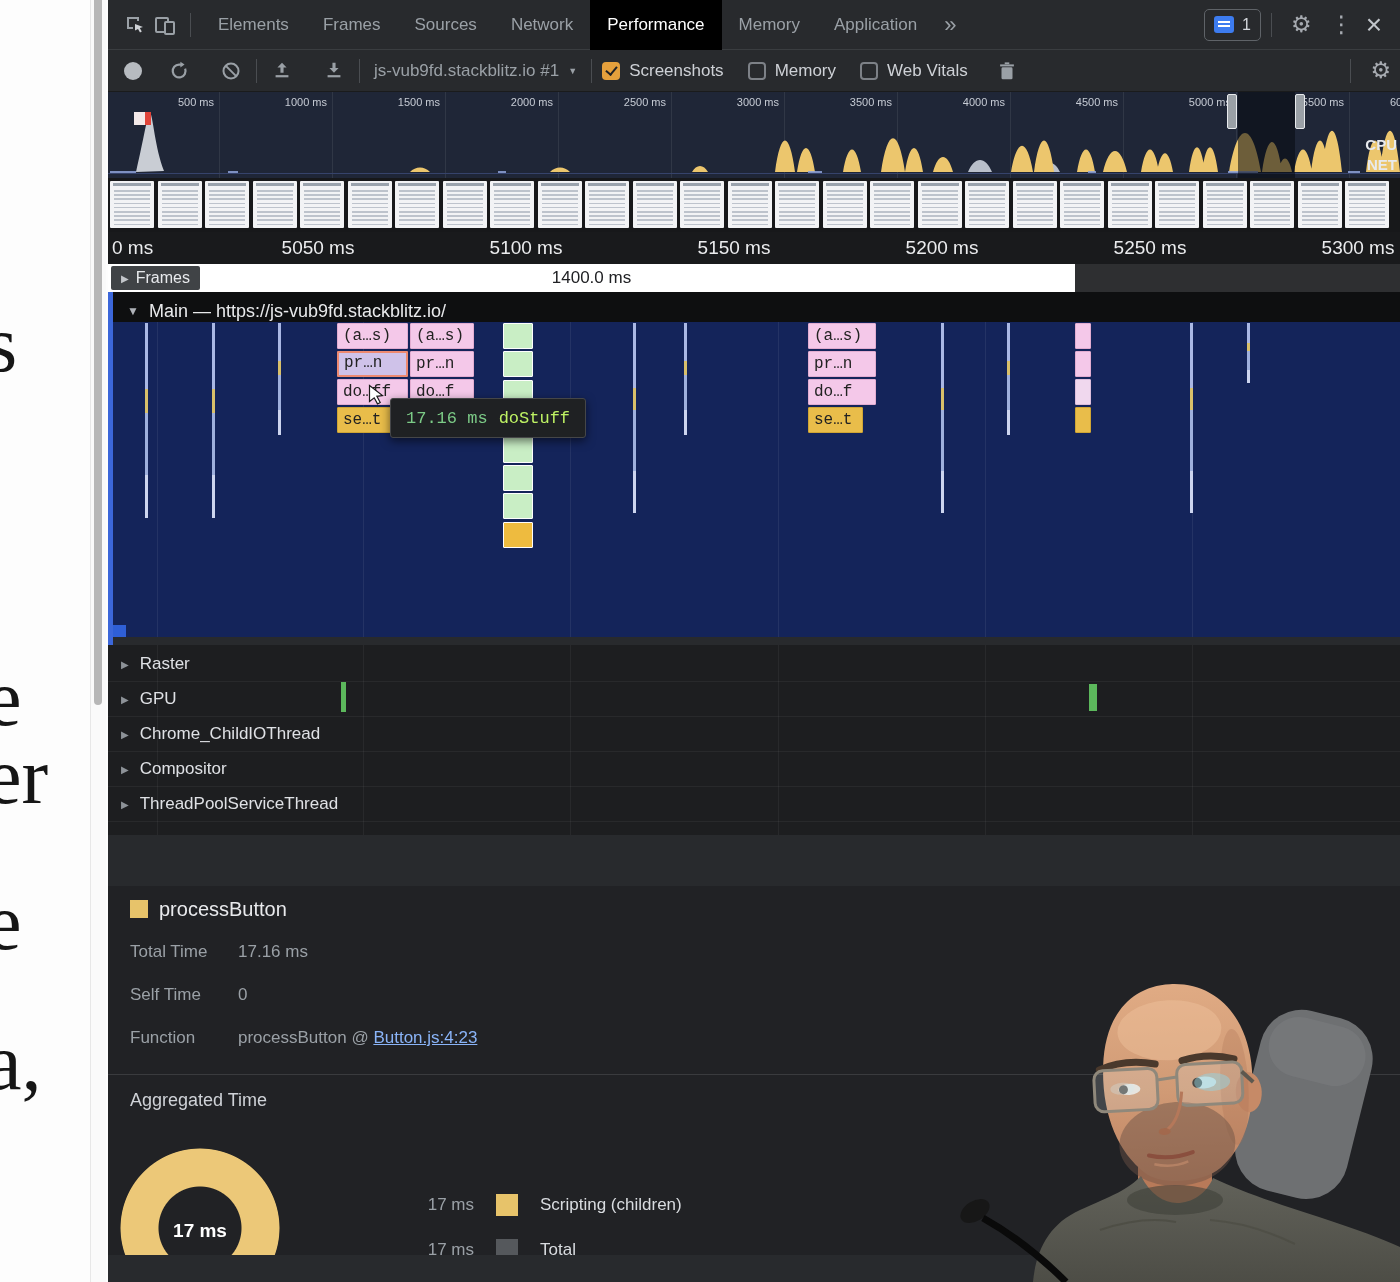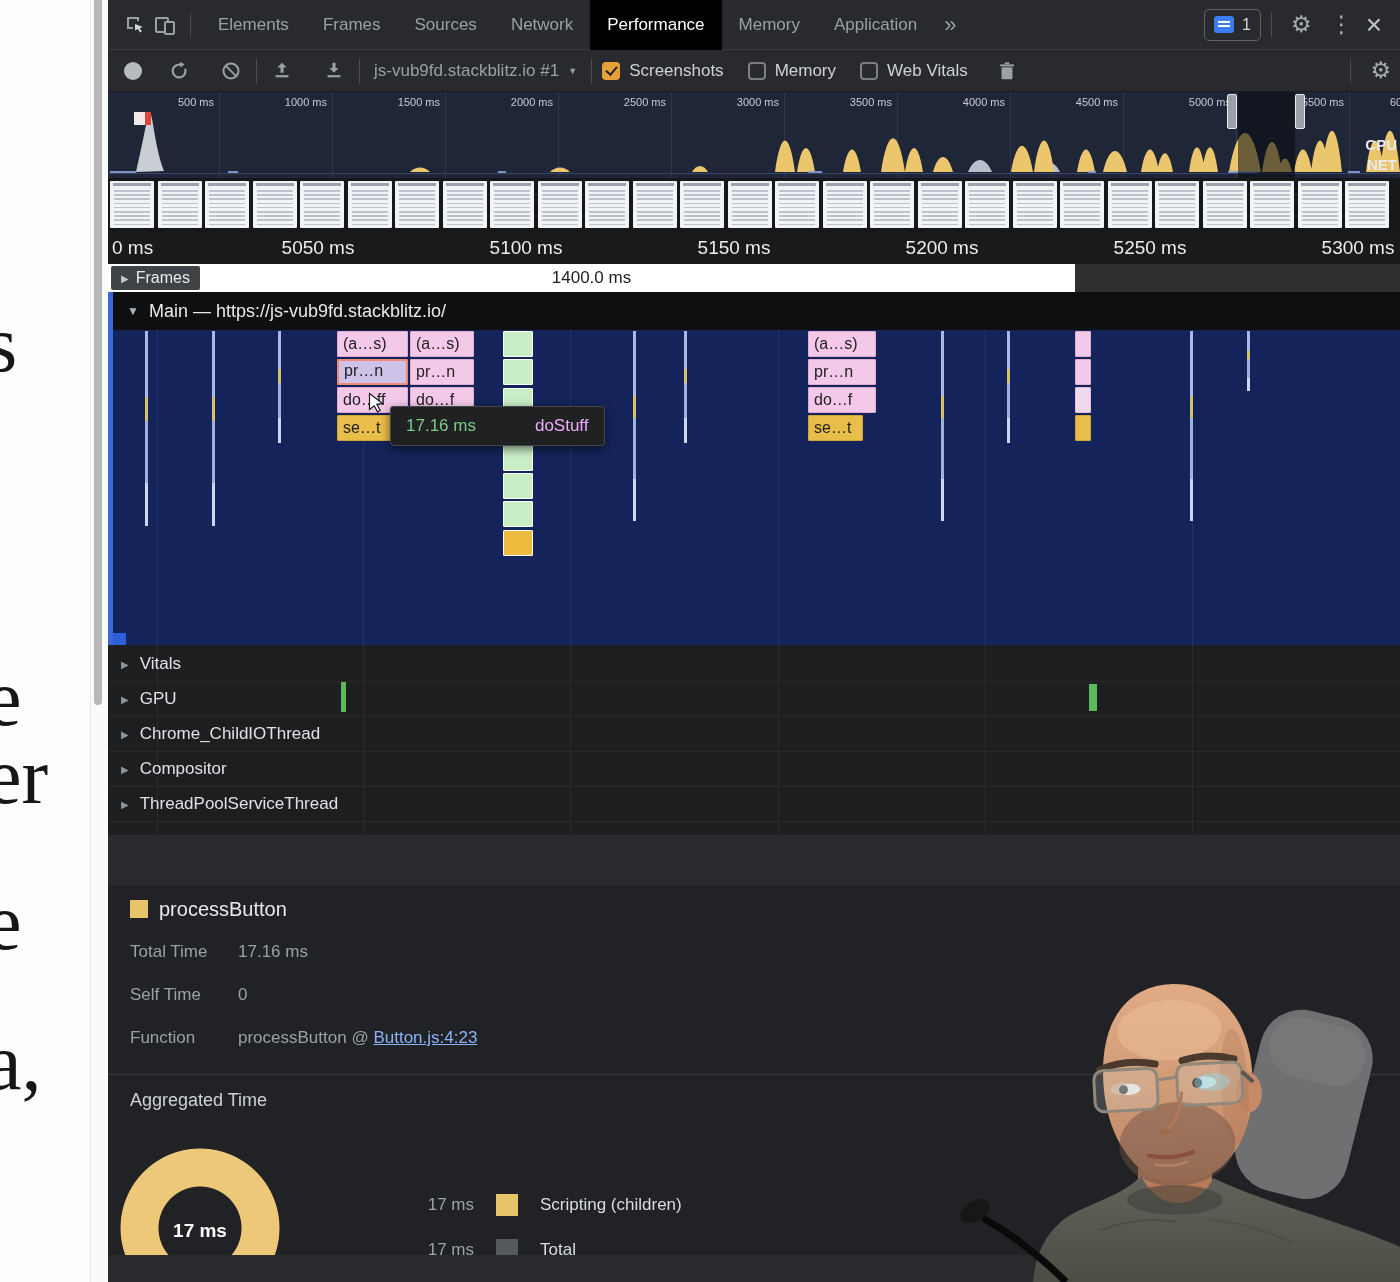--- a/index.html
+++ b/index.html
@@ -83,36 +83,36 @@
       color:#e8eaed;font-size:16px;display:flex;align-items:center;gap:7px;padding:0 10px;}
   #frames-chip .tri{font-size:10px;color:#c3c6ca;}
   #frames-dur{position:absolute;left:0;top:0;width:967px;text-align:center;line-height:28px;
       color:#202124;font-size:17px;}
   
   #mainsec{left:0;top:292px;width:1292px;height:353px;border-left:5px solid #3c67da;box-sizing:border-box;}
   #mainhdr{position:absolute;left:0;top:0;width:1287px;height:38px;background:#0e0f10;
       display:flex;align-items:center;gap:10px;padding-left:14px;box-sizing:border-box;}
   #mainhdr .tri{font-size:12px;color:#aeb2b8;}
   #mainhdr .ttl{font-size:18px;color:#e9eaec;}
-  #flame{position:absolute;left:0;top:38px;width:1287px;height:315px;background:#14245a;overflow:hidden;}
+  #flame{position:absolute;left:0;top:30px;width:1287px;height:315px;background:#14245a;overflow:hidden;font-family:Liberation Mono, monospace;}
   .fgrid{position:absolute;top:0;width:1px;height:315px;background:rgba(255,255,255,.07);}
   .blk{position:absolute;box-sizing:border-box;font-size:16px;line-height:24px;color:#222;
        padding-left:5px;overflow:hidden;border-radius:1px;white-space:nowrap;}
   .pink{background:#f4c8e9;border:1px solid #e2add1;}
   .pinklight{background:#f0d8ee;border:1px solid #ddbedc;}
   .hoverblk{background:#cfc2e9;border:2px solid #ee8a71;line-height:20px;}
   .yellowb{background:#e9bd4a;border:1px solid #cfa534;}
   .greenb{background:#c9eec5;border:1px solid #fdfdfd;}
   .orangeb{background:#eebb3f;border:1px solid #fdfdfd;}
   .sliver{position:absolute;width:3px;
       background:linear-gradient(180deg,#aab8e4 0 34%,#d9c06a 34% 46%,#9fb0dd 46% 78%,#cdd5ef 78% 100%);}
   #tooltip{position:absolute;left:277px;top:76px;height:38px;background:#1f2123;
       border:1px solid #454648;border-radius:3px;box-shadow:0 3px 10px rgba(0,0,0,.55);
       display:flex;align-items:center;gap:11px;padding:0 15px;font-size:17px;z-index:6;white-space:nowrap;}
-  #tooltip .t{color:#7ccb87;} #tooltip .f{color:#f0abfc;margin-left:48px;}
+  #tooltip .t{color:#7ccb87;} #tooltip .f{color:#bef264;}
   #cursor{position:absolute;left:255px;top:62px;z-index:7;}
   #maincorner{position:absolute;left:-5px;bottom:0;width:18px;height:12px;background:#2f5fd6;}
   
   #tracks{left:0;top:645px;width:1292px;height:190px;background:#1d1e20;overflow:hidden;}
   .tgrid{position:absolute;top:0;width:1px;height:190px;background:rgba(255,255,255,.05);}
   .trow{position:absolute;left:0;width:1292px;height:35px;border-bottom:1px solid rgba(255,255,255,.05);
         display:flex;align-items:center;gap:11px;padding-left:13px;box-sizing:border-box;}
   .trow .tri{font-size:10px;color:#8d9298;}
   .trow .lbl{font-size:17px;color:#dfe1e5;}
   .gpubar{position:absolute;background:#5cb85c;}
@@ -434,21 +434,21 @@
           <div class="tgrid" style="left: 49px;"></div>
           <div class="tgrid" style="left: 255px;"></div>
           <div class="tgrid" style="left: 462px;"></div>
           <div class="tgrid" style="left: 670px;"></div>
           <div class="tgrid" style="left: 877px;"></div>
           <div class="tgrid" style="left: 1084px;"></div>
         </div>
       <div id="trackrows">
           <div class="trow" style="top: 2px;">
             <span class="tri">▶</span>
-            <span class="lbl">Vitals</span>
+            <span class="lbl">Raster</span>
           </div>
           <div class="trow" style="top: 37px;">
             <span class="tri">▶</span>
             <span class="lbl">GPU</span>
           </div>
           <div class="trow" style="top: 72px;">
             <span class="tri">▶</span>
             <span class="lbl">Chrome_ChildIOThread</span>
           </div>
           <div class="trow" style="top: 107px;">

